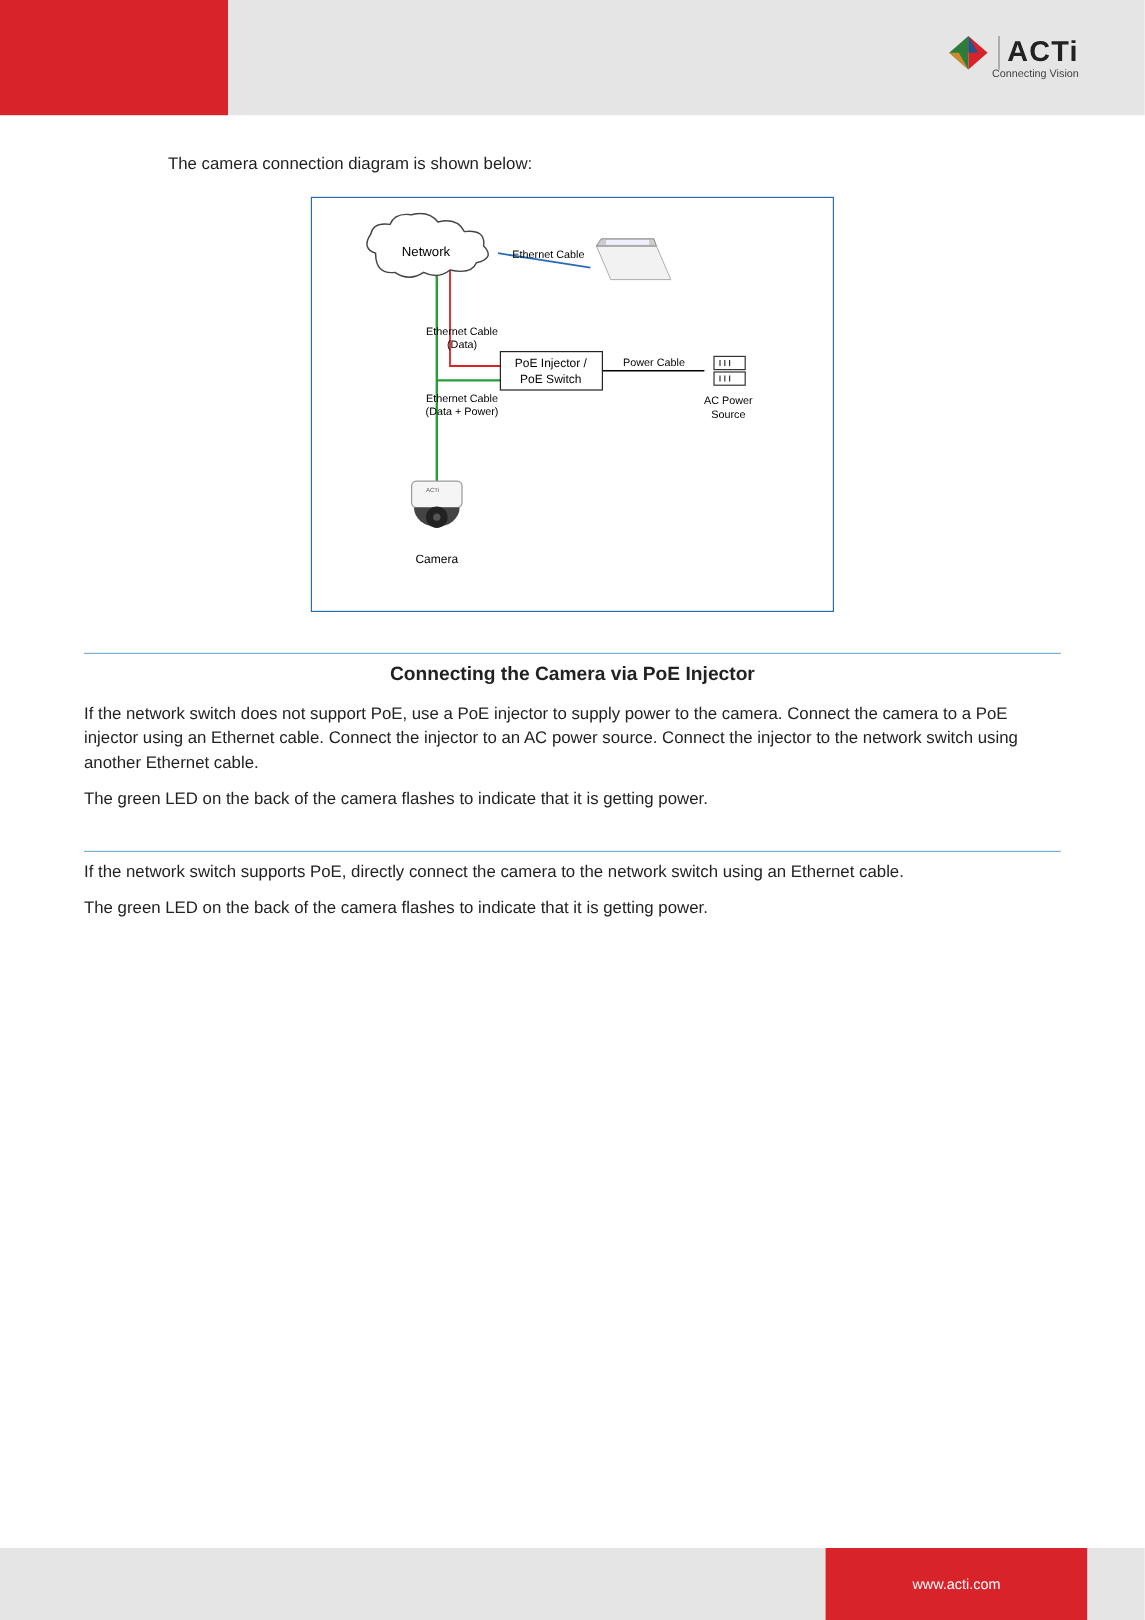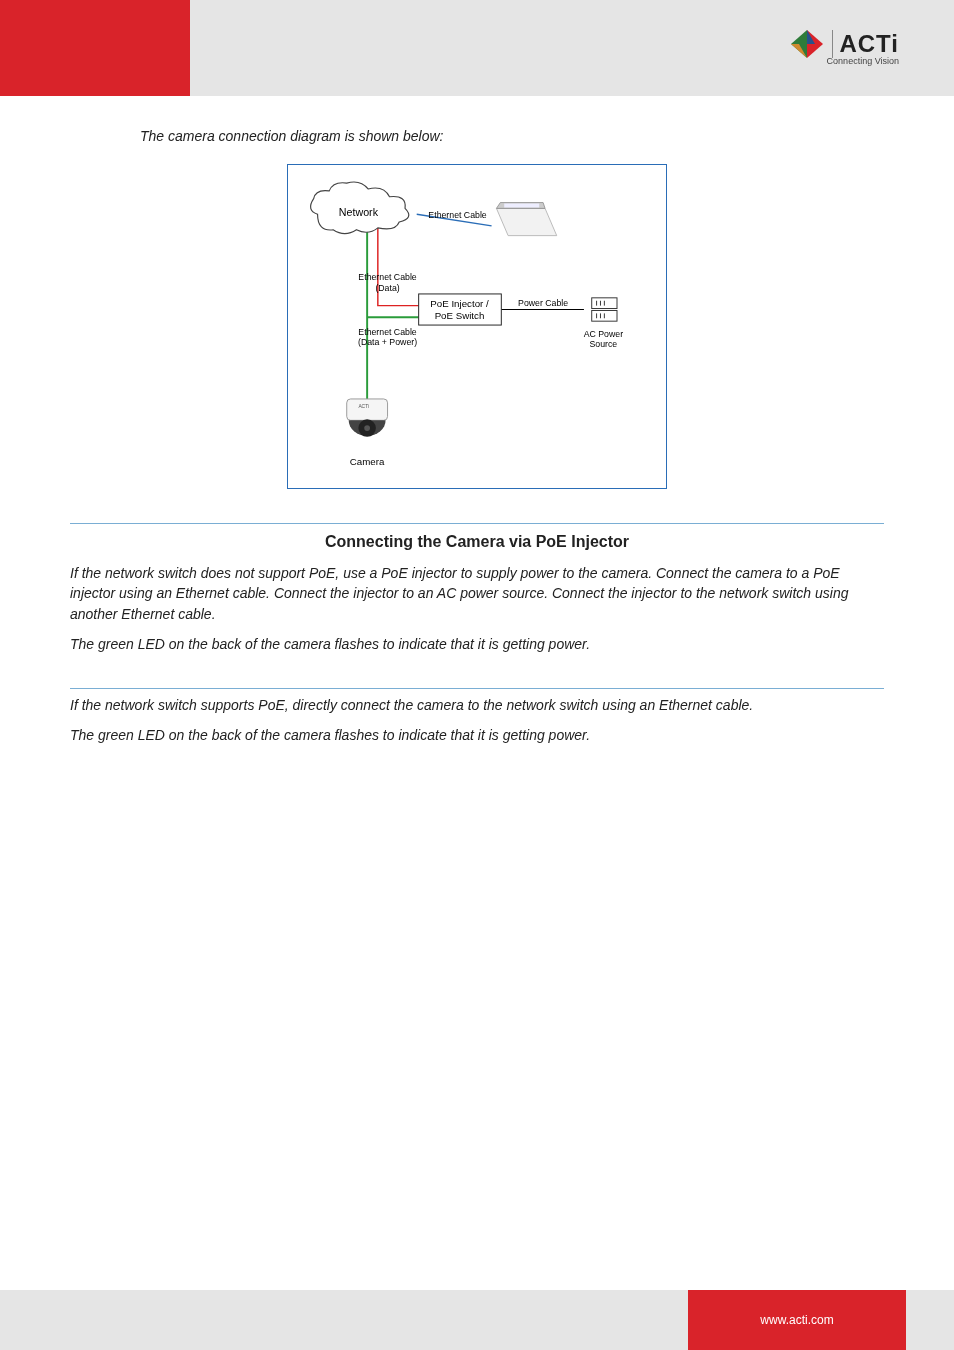--- a/index.html
+++ b/index.html
@@ -5,26 +5,26 @@
   * { margin: 0; padding: 0; box-sizing: border-box; }
   body { width: 954px; height: 1350px; font-family: Arial, sans-serif; background: #fff; position: relative; }
   .header-band { height: 96px; background: #e5e5e5; display: flex; }
   .red-block { width: 190px; height: 96px; background: #d9232a; }
   .logo-area { flex: 1; position: relative; }
   .logo { position: absolute; right: 55px; top: 28px; display: flex; align-items: center; }
   .logo-svg { width: 40px; height: 32px; margin-right: 3px; }
   .logo-text { font-family: "Arial Black", Arial, sans-serif; font-weight: 900; font-size: 24px; letter-spacing: 1px; color: #222; }
   .logo-sep { width: 1px; height: 28px; background: #888; margin: 0 6px 0 2px; }
   .content { padding: 30px 70px 0 70px; font-size: 14px; color: #222; line-height: 1.45; }
-  .intro-line { margin-bottom: 6px; margin-left: 70px; font-style: italic; }
-  .diagram-box { margin: 18px auto 24px; width: 380px; border: 1px solid #2a6db7; padding: 12px 14px 6px 14px; position: relative; font-size: 10px; color: #222; }
+  .intro-line { margin-bottom: 6px; margin-left: 70px; }
+  .diagram-box { margin: 18px auto 24px; width: 436px; border: 1px solid #2a6db7; padding: 12px 14px 26px 14px; position: relative; font-size: 10px; color: #222; }
   .section { margin-top: 34px; }
   .hr-line { height: 1px; background: #7aaed4; margin: 0 0 6px 0; }
   .sec-title { font-size: 16px; font-weight: bold; margin-bottom: 10px; text-align: center; }
-  .p { margin-bottom: 10px; font-size: 14px; font-style: italic; }
+  .p { margin-bottom: 10px; font-size: 14px; }
   .footer-band { position: absolute; left: 0; right: 0; bottom: 0; height: 60px; background: #e5e5e5; }
   .footer-red { position: absolute; right: 48px; bottom: 0; width: 218px; height: 60px; background: #d9232a; display: flex; align-items: center; justify-content: center; color: #fff; font-size: 12px; }
   
   .diag-svg { width: 100%; height: 300px; }
 </style>
 </head>
 <body>
 
 <div class="header-band">
   <div class="red-block"></div>

